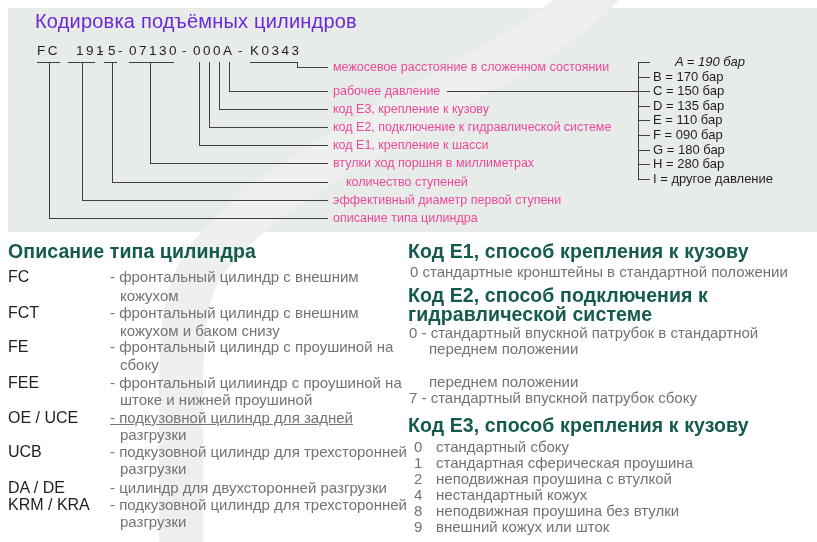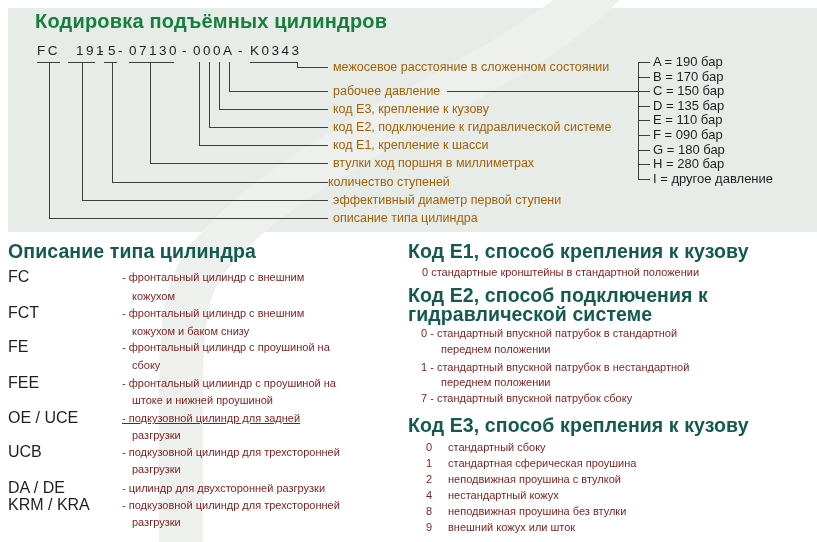--- a/index.html
+++ b/index.html
@@ -4,29 +4,29 @@
 <style>
   html,body{margin:0;padding:0;background:#ffffff;}
   #page{
     position:relative;width:817px;height:542px;overflow:hidden;
     font-family:"Liberation Sans","DejaVu Sans",sans-serif;
     color:#242424;background:#ffffff;
   }
   #panel{position:absolute;left:8px;top:8px;width:809px;height:224px;background:#e8ece9;}
   #watermark{position:absolute;left:0;top:0;pointer-events:none;}
   .abs{position:absolute;white-space:nowrap;}
-  .title{font-size:20px;font-weight:bold;color:#15803d;letter-spacing:.2px;}
+  .title{font-size:20px;font-weight:normal;color:#6d28d9;letter-spacing:.2px;}
   .code-group{font-size:13.5px;letter-spacing:2.5px;color:#1d1d1d;}
   .hline,.vline{position:absolute;background:#3f3f3f;}
   .hline{height:1px;}
   .vline{width:1px;}
-  .dlabel{font-size:12.5px;line-height:14px;color:#a16207;}
+  .dlabel{font-size:12.5px;line-height:14px;color:#ec4899;}
   .pressure{font-size:13px;line-height:14px;color:#1e1e1e;}
   .h2{font-size:19.5px;font-weight:bold;color:#155a4e;letter-spacing:.1px;}
-  .body{font-size:11px;line-height:16px;color:#7f1d1d;margin-left:12px;}
+  .body{font-size:15px;line-height:16px;color:#737373;}
   .term{font-size:16px;color:#1e1e1e;}
 </style>
 </head>
 <body>
 
 <div id="page">
 
   <div id="panel"></div>
 
   <svg id="watermark" width="817" height="542" viewBox="0 0 817 542">
@@ -71,38 +71,38 @@
   <div class="hline" style="left:112px;top:182px;width:216px;"></div>
   <div class="hline" style="left:82px;top:200px;width:246px;"></div>
   <div class="hline" style="left:49px;top:218px;width:279px;"></div>
 
   <div class="abs dlabel" style="left:333px;top:60px;">межосевое расстояние в сложенном состоянии</div>
   <div class="abs dlabel" style="left:333px;top:84px;">рабочее давление</div>
   <div class="abs dlabel" style="left:333px;top:102px;">код Е3, крепление к кузову</div>
   <div class="abs dlabel" style="left:333px;top:120px;">код Е2, подключение  к гидравлической системе</div>
   <div class="abs dlabel" style="left:333px;top:138px;">код Е1, крепление к шасси</div>
   <div class="abs dlabel" style="left:333px;top:156px;">втулки ход поршня в миллиметрах</div>
-  <div class="abs dlabel" style="left:328px;top:175px;">количество ступеней</div>
+  <div class="abs dlabel" style="left:346px;top:175px;">количество ступеней</div>
   <div class="abs dlabel" style="left:333px;top:193px;">эффективный диаметр первой ступени</div>
   <div class="abs dlabel" style="left:333px;top:211px;">описание типа цилиндра</div>
 
   <div class="hline" style="left:447px;top:91px;width:191px;"></div>
 
   <div class="vline" style="left:638px;top:62px;height:118px;"></div>
   <div class="hline" style="left:638px;top:62px;width:12px;"></div>
   <div class="hline" style="left:638px;top:77px;width:12px;"></div>
   <div class="hline" style="left:638px;top:91px;width:12px;"></div>
   <div class="hline" style="left:638px;top:106px;width:12px;"></div>
   <div class="hline" style="left:638px;top:120px;width:12px;"></div>
   <div class="hline" style="left:638px;top:135px;width:12px;"></div>
   <div class="hline" style="left:638px;top:150px;width:12px;"></div>
   <div class="hline" style="left:638px;top:164px;width:12px;"></div>
   <div class="hline" style="left:638px;top:179px;width:12px;"></div>
 
-  <div class="abs pressure" style="left:653px;top:55px;">A = 190 бар</div>
+  <div class="abs pressure" style="left:675px;top:55px;font-style:italic;">A = 190 бар</div>
   <div class="abs pressure" style="left:653px;top:70px;">B = 170 бар</div>
   <div class="abs pressure" style="left:653px;top:84px;">C = 150 бар</div>
   <div class="abs pressure" style="left:653px;top:99px;">D = 135 бар</div>
   <div class="abs pressure" style="left:653px;top:113px;">E = 110 бар</div>
   <div class="abs pressure" style="left:653px;top:128px;">F = 090 бар</div>
   <div class="abs pressure" style="left:653px;top:143px;">G = 180 бар</div>
   <div class="abs pressure" style="left:653px;top:157px;">H = 280 бар</div>
   <div class="abs pressure" style="left:653px;top:172px;text-align:right;">I = другое давление</div>
 
   <div class="abs h2" style="left:8px;top:240px;">Описание типа цилиндра</div>
@@ -139,21 +139,20 @@
   <div class="abs body" style="left:120px;top:514px;">разгрузки</div>
 
   <div class="abs h2" style="left:408px;top:240px;">Код Е1, способ крепления к кузову</div>
   <div class="abs body" style="left:410px;top:264px;">0  стандартные кронштейны в стандартной положении</div>
 
   <div class="abs h2" style="left:408px;top:284px;">Код Е2, способ подключения к</div>
   <div class="abs h2" style="left:408px;top:303px;">гидравлической системе</div>
 
   <div class="abs body" style="left:409px;top:325px;">0 - стандартный впускной патрубок в стандартной</div>
   <div class="abs body" style="left:429px;top:341px;">переднем положении</div>
-  <div class="abs body" style="left:409px;top:359px;">1 - стандартный впускной патрубок в нестандартной</div>
   <div class="abs body" style="left:429px;top:374px;">переднем положении</div>
   <div class="abs body" style="left:409px;top:390px;">7 - стандартный впускной патрубок сбоку</div>
 
   <div class="abs h2" style="left:408px;top:414px;">Код Е3, способ крепления к кузову</div>
 
   <div class="abs body" style="left:414px;top:439px;">0</div>
   <div class="abs body" style="left:436px;top:439px;">стандартный сбоку</div>
   <div class="abs body" style="left:414px;top:455px;">1</div>
   <div class="abs body" style="left:436px;top:455px;">стандартная сферическая проушина</div>
   <div class="abs body" style="left:414px;top:471px;">2</div>

